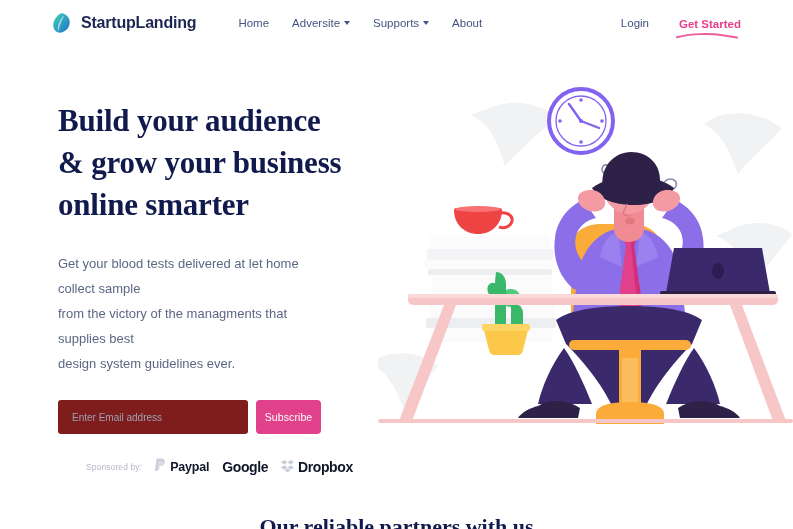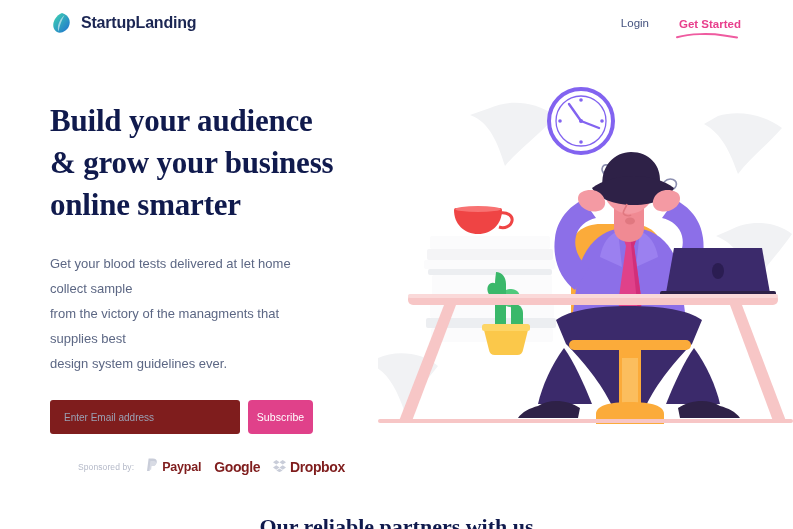--- a/index.html
+++ b/index.html
@@ -43,21 +43,21 @@
     margin-left: auto; display: flex; align-items: center; gap: 30px;
   }
   .nav-login { font-size: 11.5px; color: #45537f; cursor: pointer; }
   .nav-cta-wrap { position: relative; display:inline-block; }
   .nav-cta {
     font-size: 11.5px; color: #e83e8c; font-weight: 600; cursor: pointer;
   }
   .cta-swoosh { position:absolute; left: -3px; bottom: -7px; width: 62px; height: 7px; }
 
   
-  .hero-left { position: absolute; left: 50px; top: 100px; width: 330px; }
+  .hero-left { position: absolute; left: 58px; top: 100px; width: 330px; }
   .headline {
     font-family: "Liberation Serif", serif;
     font-size: 31px; line-height: 42px;
     color: #101a4d; font-weight: bold;
     letter-spacing: -0.2px;
   }
   .subtext {
     margin-top: 25px;
     font-size: 13px; line-height: 25px; color: #5c6784;
     width: 262px;
@@ -75,21 +75,21 @@
     margin-left: 8px;
     width: 65px; height: 34px;
     background: #e0418a; border: none; border-radius: 4px;
     color: #fff; font-size: 10.5px; font-weight: normal;
     cursor: pointer; font-family: "Liberation Sans", sans-serif;
     letter-spacing: 0.1px;
   }
   .sponsors { margin-top: 24px; display: flex; align-items: center; gap: 13px; margin-left: 28px; }
   .sponsor-label { font-size: 8.5px; color: #b4b9c8; letter-spacing: 0.1px; }
   .sponsor-item { display: flex; align-items: center; gap: 4px; }
-  .sponsor-name { font-size: 12.5px; font-weight: bold; color: #7f1d1d; letter-spacing: -0.2px; }
+  .sponsor-name { font-size: 12.5px; font-weight: bold; color: #0f172a; letter-spacing: -0.2px; }
   .sponsor-name.thin { font-weight: bold; font-size: 14px; letter-spacing: -0.4px; }
 
   
   .illo { position: absolute; left: 378px; top: 58px; width: 415px; height: 370px; }
 
   
   .bottom-section {
     position: absolute; left: 0; top: 512px; width: 793px; height: 17px;
     display: flex; justify-content: center; overflow: hidden;
   }
@@ -115,20 +115,36 @@
               <stop offset="100%" stop-color="#1f6fd0"></stop>
             </linearGradient>
           </defs>
           <path d="M10 1 C17 3 19 9 17 14 C15 19 9 22 5 20 C1 18 0 12 3 7 C5 4 7 2 10 1 Z" fill="url(#lg)"></path>
           <path d="M12.5 3 C10 8 7.5 13 6.5 19.5 C5 16 6 9 12.5 3 Z" fill="#ffffff" opacity="0.55"></path>
         </svg>
       </span>
       <span class="brand-name">StartupLanding</span>
     </div>
 
+    <div class="nav-links">
+      <div class="nav-link">
+        <span>Home</span>
+      </div>
+      <div class="nav-link">
+        <span>Adversite</span>
+        <i class="caret"></i>
+      </div>
+      <div class="nav-link">
+        <span>Supports</span>
+        <i class="caret"></i>
+      </div>
+      <div class="nav-link">
+        <span>About</span>
+      </div>
+    </div>
 
     <div class="nav-right">
       <span class="nav-login">Login</span>
       <span class="nav-cta-wrap">
         <span class="nav-cta">Get Started</span>
         <svg class="cta-swoosh" viewBox="0 0 62 7">
           <path d="M1 5.2 C14 1.6 34 1.2 48 3.4 C53 4.1 57 4.8 61 5.6" stroke="#ef5ba0" stroke-width="2" fill="none" stroke-linecap="round"></path>
         </svg>
       </span>
     </div>

